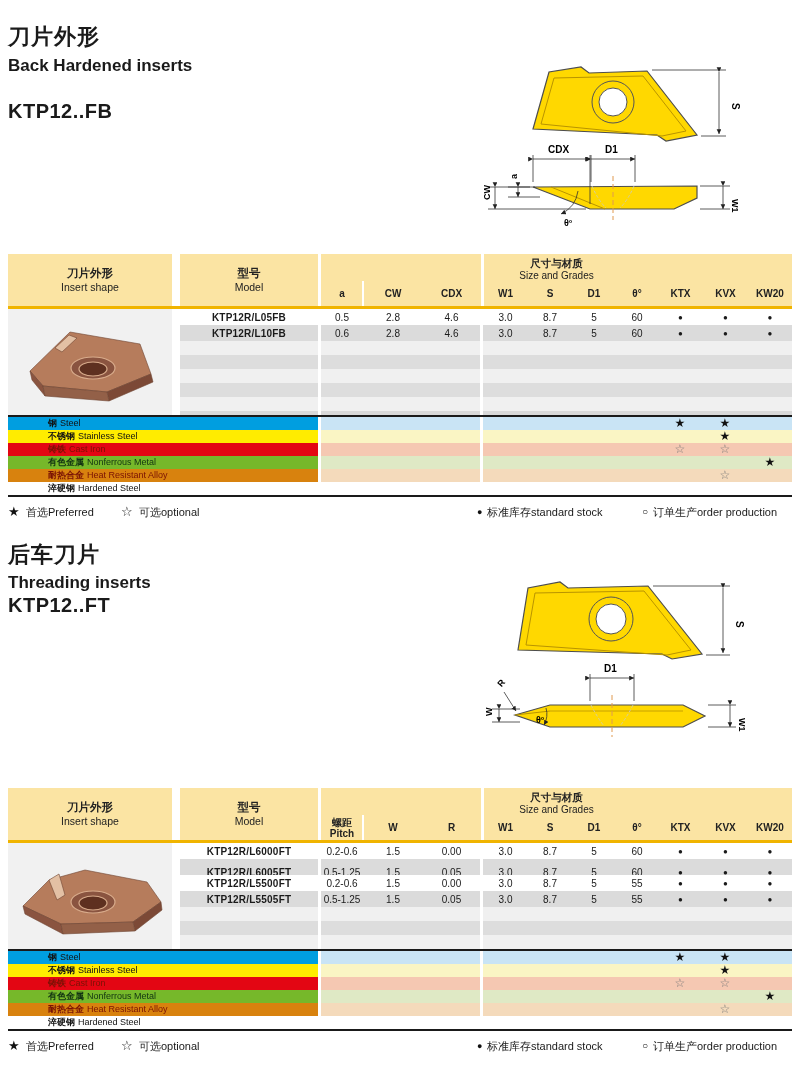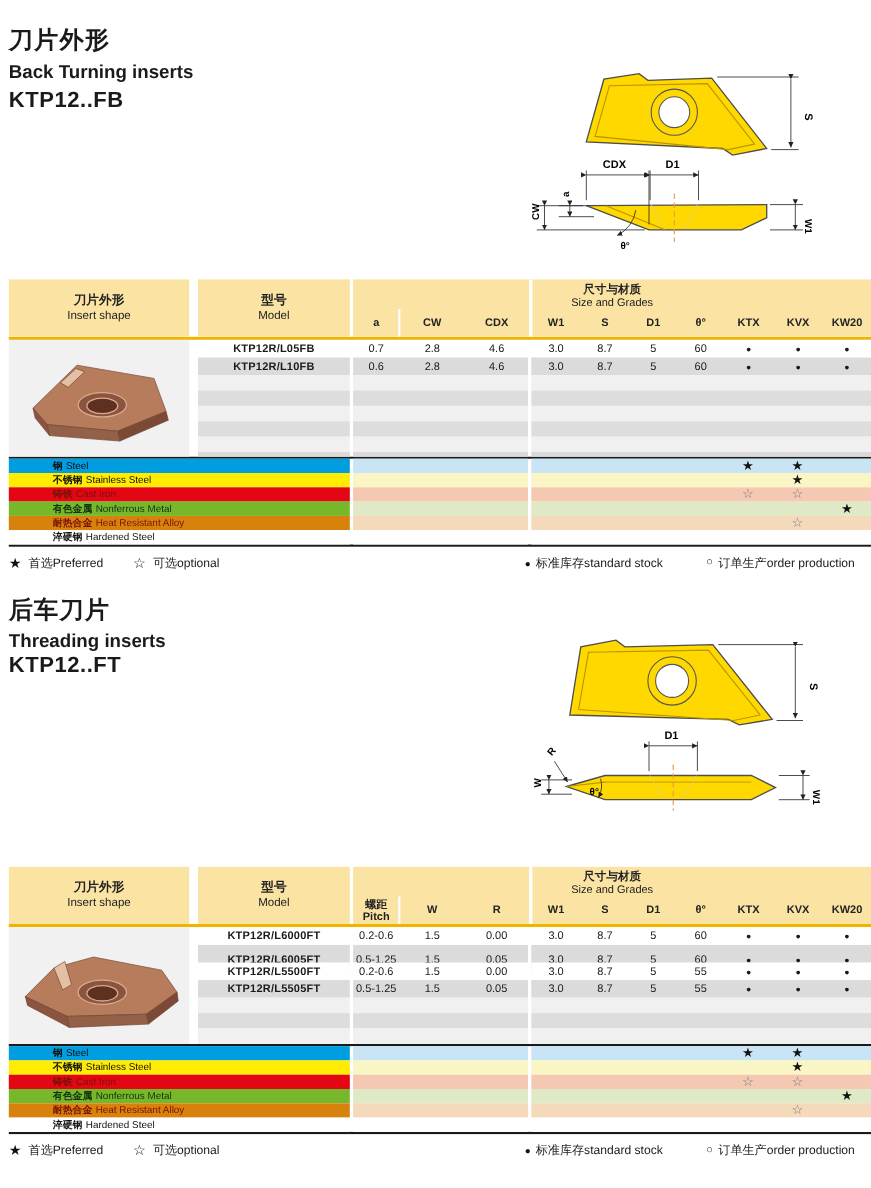--- a/index.html
+++ b/index.html
@@ -30,22 +30,22 @@
   .legend span{position:absolute;top:0;line-height:16px;white-space:nowrap;}
   .subline{position:absolute;bottom:0;width:2px;height:25px;background:#fff;}
   svg text{font-family:"Liberation Sans",sans-serif;}
 </style>
 </head>
 <body>
 
 <div>
 
   <div class="abs sec-title-zh" style="left:8px;top:22px;">刀片外形</div>
-  <div class="abs sec-title-en" style="left:8px;top:56px;">Back Turning inserts</div>
-  <div class="abs sec-code" style="left:8px;top:80px;">KTP12..FB</div>
+  <div class="abs sec-title-en" style="left:8px;top:56px;">Back Hardened inserts</div>
+  <div class="abs sec-code" style="left:8px;top:100px;">KTP12..FB</div>
 
   <svg class="abs" style="left:440px;top:48px;" width="352" height="192" viewBox="0 0 352 192">
     <defs>
       <marker id="ar" markerWidth="8" markerHeight="8" refX="6" refY="3" orient="auto">
         <path d="M0,0 L6,3 L0,6 Z" fill="#222"></path>
       </marker>
     </defs>
 
     <polygon points="93,81 109,24 141,19 149,25 207,23 257,87 226,93 217,87" fill="#FFD800" stroke="#4d4d4d" stroke-width="1.2"></polygon>
     <polygon points="101,76 114,30 203,28 246,83 222,88" fill="none" stroke="#B99400" stroke-width="1"></polygon>
@@ -149,21 +149,21 @@
             <polygon points="40,32 54,19 62,22 47,36" fill="#E3C0A4" stroke="#6E4433" stroke-width="0.6"></polygon>
             <ellipse cx="78" cy="52" rx="22" ry="11" fill="#8A5440" stroke="#D8AB8B" stroke-width="1.2"></ellipse>
             <ellipse cx="78" cy="53" rx="14" ry="7" fill="#5E3020" stroke="#D8AB8B" stroke-width="1.2"></ellipse>
           </svg>
         </div>
         <div class="trow" style="top: 0px; position: absolute; height: 16px;">
           <div class="seg" style="left: 172px; width: 138px; background: rgb(255, 255, 255);"></div>
           <div class="seg" style="left: 313px; width: 159px; background: rgb(255, 255, 255);"></div>
           <div class="seg" style="left: 475px; width: 309px; background: rgb(255, 255, 255);"></div>
           <div class="cellv modelv" style="left: 172px; width: 138px;">KTP12R/L05FB</div>
-          <div class="cellv" style="left: 313px; width: 42px;">0.7</div>
+          <div class="cellv" style="left: 313px; width: 42px;">0.5</div>
           <div class="cellv" style="left: 355px; width: 60px;">2.8</div>
           <div class="cellv" style="left: 415px; width: 57px;">4.6</div>
           <div class="cellv" style="left: 475px; width: 45px;">3.0</div>
           <div class="cellv" style="left: 520px; width: 44px;">8.7</div>
           <div class="cellv" style="left: 564px; width: 44px;">5</div>
           <div class="cellv" style="left: 608px; width: 42px;">60</div>
           <div class="cellv dotv" style="left: 650px; width: 45px;">●</div>
           <div class="cellv dotv" style="left: 695px; width: 45px;">●</div>
           <div class="cellv dotv" style="left: 740px; width: 44px;">●</div>
         </div>

